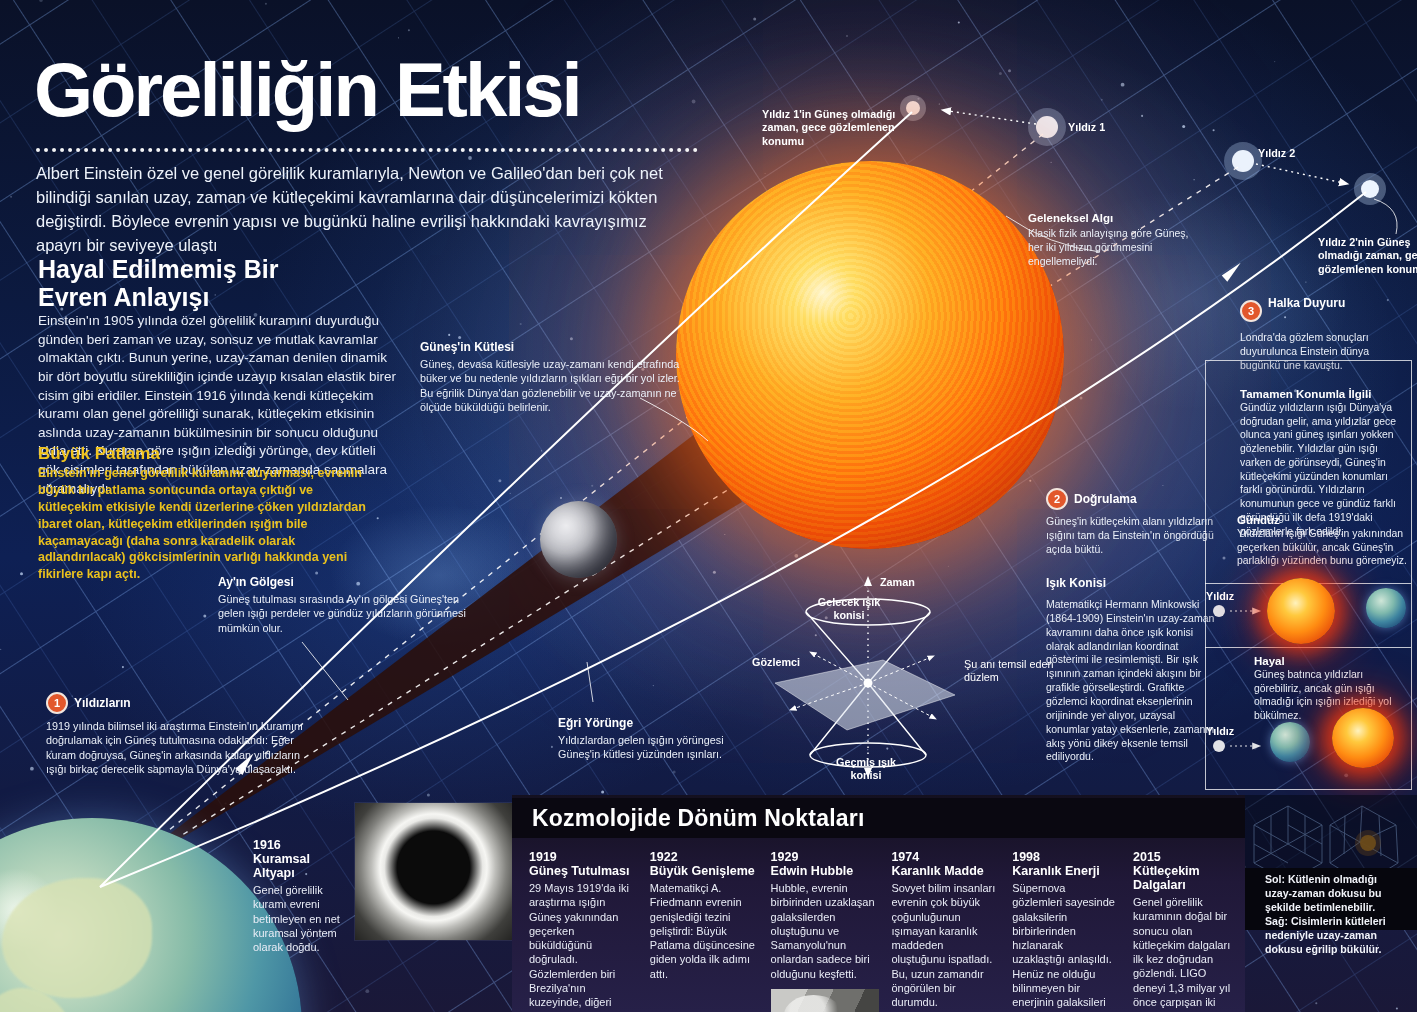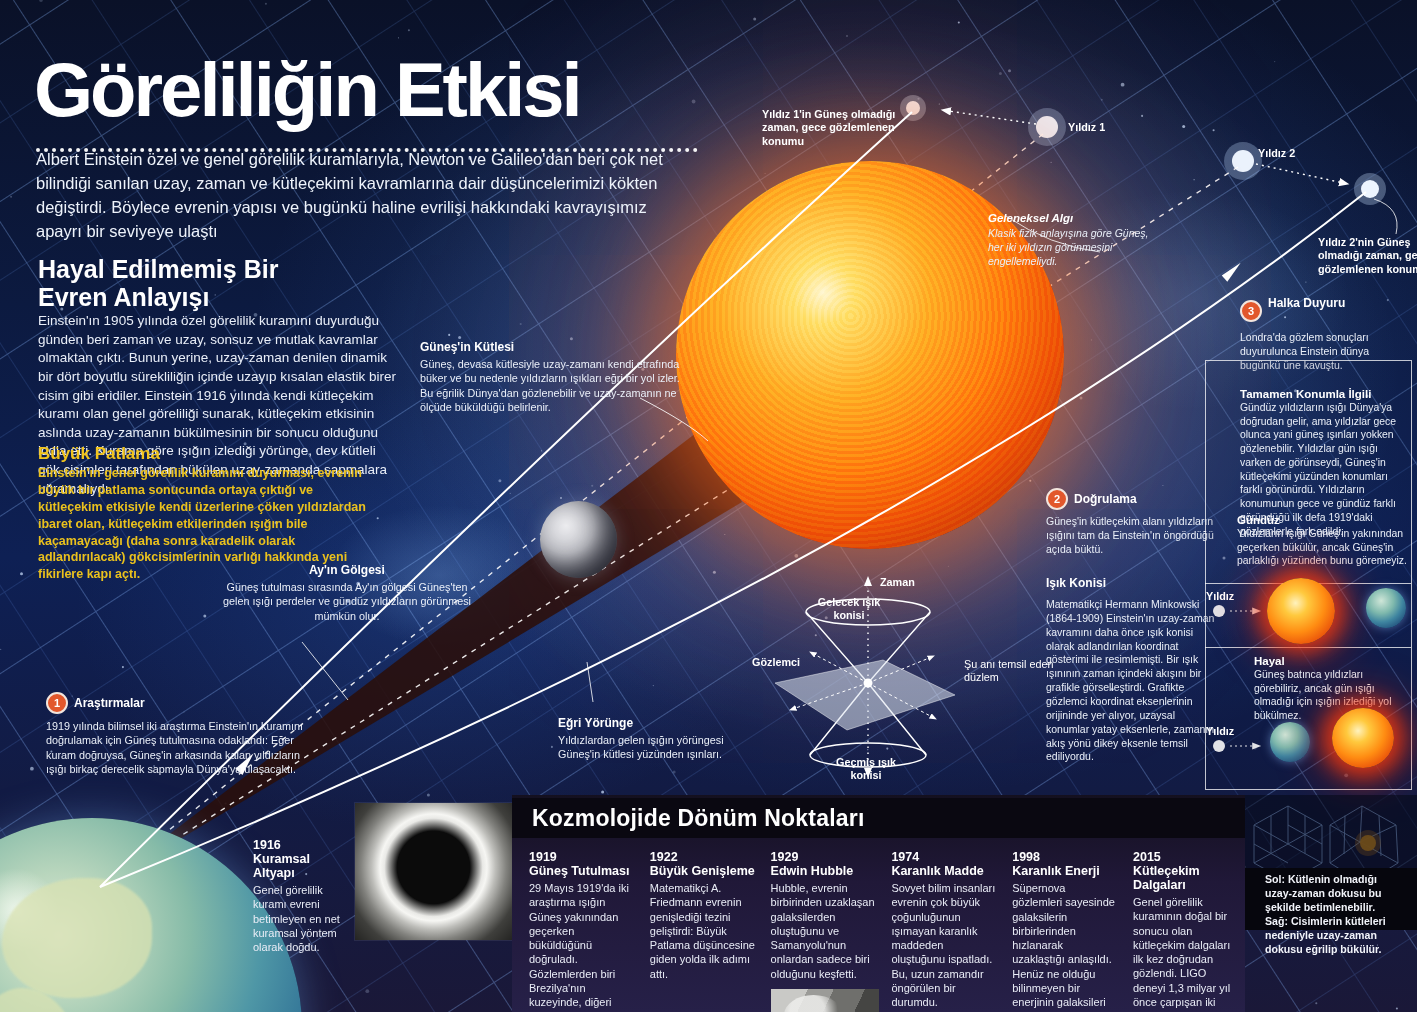--- a/index.html
+++ b/index.html
@@ -305,53 +305,53 @@
     <g stroke="#9cc2ff" stroke-width=".9" fill="none" opacity=".9">
       <path d="M1362,806 L1396,825 L1398,863 L1364,884 L1330,863 L1330,825 Z"></path>
       <path d="M1362,806 L1360,842 M1360,842 L1398,863 M1360,842 L1330,863 M1330,825 L1360,842 M1396,825 L1360,842 M1345,815.5 L1344,854 M1379,815.5 L1381,856"></path>
       <circle cx="1368" cy="843" r="8" fill="#ffb020" stroke="none" opacity=".95"></circle>
       <circle cx="1368" cy="843" r="13" fill="rgba(255,160,30,.35)" stroke="none"></circle>
     </g>
   </svg>
 
   <div class="abs title" style="left:34px;top:52px;width:680px;">Göreliliğin Etkisi</div>
   <div class="abs dotrule" style="left:36px;top:148px;width:662px;"></div>
-  <div class="abs intro" style="left:36px;top:148px;width:648px;">Albert Einstein özel ve genel görelilik kuramlarıyla, Newton ve Galileo'dan beri çok net bilindiği sanılan uzay, zaman ve kütleçekimi kavramlarına dair düşüncelerimizi kökten değiştirdi. Böylece evrenin yapısı ve bugünkü haline evrilişi hakkındaki kavrayışımız apayrı bir seviyeye ulaştı</div>
+  <div class="abs intro" style="left:36px;top:162px;width:648px;">Albert Einstein özel ve genel görelilik kuramlarıyla, Newton ve Galileo'dan beri çok net bilindiği sanılan uzay, zaman ve kütleçekimi kavramlarına dair düşüncelerimizi kökten değiştirdi. Böylece evrenin yapısı ve bugünkü haline evrilişi hakkındaki kavrayışımız apayrı bir seviyeye ulaştı</div>
 
   <div class="abs h-big" style="left:38px;top:255px;width:270px;">Hayal Edilmemiş Bir Evren Anlayışı</div>
   <div class="abs p-big" style="left:38px;top:312px;width:362px;">Einstein'ın 1905 yılında özel görelilik kuramını duyurduğu günden beri zaman ve uzay, sonsuz ve mutlak kavramlar olmaktan çıktı. Bunun yerine, uzay-zaman denilen dinamik bir dört boyutlu sürekliliğin içinde uzayıp kısalan elastik birer cisim gibi eridiler. Einstein 1916 yılında kendi kütleçekim kuramı olan genel göreliliği sunarak, kütleçekim etkisinin aslında uzay-zamanın bükülmesinin bir sonucu olduğunu iddia etti. Kurama göre ışığın izlediği yörünge, dev kütleli gök cisimleri tarafından bükülen uzay-zamanda sapmalara uğramalıydı.</div>
   <div class="abs h-yel" style="left:38px;top:444px;">Büyük Patlama</div>
   <div class="abs p-yel" style="left:38px;top:465px;width:334px;">Einstein'ın genel görelilik kuramını duyurması, evrenin büyük bir patlama sonucunda ortaya çıktığı ve kütleçekim etkisiyle kendi üzerlerine çöken yıldızlardan ibaret olan, kütleçekim etkilerinden ışığın bile kaçamayacağı (daha sonra karadelik olarak adlandırılacak) gökcisimlerinin varlığı hakkında yeni fikirlere kapı açtı.</div>
 
   <div class="abs" style="left:420px;top:340px;width:262px;">
     <div class="co-h">Güneş'in Kütlesi</div>
     <div class="co-b">Güneş, devasa kütlesiyle uzay-zamanı kendi etrafında büker ve bu nedenle yıldızların ışıkları eğri bir yol izler. Bu eğrilik Dünya'dan gözlenebilir ve uzay-zamanın ne ölçüde büküldüğü belirlenir.</div>
   </div>
-  <div class="abs" style="left:218px;top:563px;width:258px;text-align:center;">
+  <div class="abs" style="left:218px;top:575px;width:258px;">
     <div class="co-h">Ay'ın Gölgesi</div>
     <div class="co-b">Güneş tutulması sırasında Ay'ın gölgesi Güneş'ten gelen ışığı perdeler ve gündüz yıldızların görünmesi mümkün olur.</div>
   </div>
   <div class="abs" style="left:46px;top:692px;width:258px;">
     <div class="badge-row">
       <span class="badge">1</span>
-      <span class="co-h" style="margin-bottom:0;">Araştırmalar</span>
+      <span class="co-h" style="margin-bottom:0;">Yıldızların</span>
     </div>
     <div class="co-b">1919 yılında bilimsel iki araştırma Einstein'ın kuramını doğrulamak için Güneş tutulmasına odaklandı: Eğer kuram doğruysa, Güneş'in arkasında kalan yıldızların ışığı birkaç derecelik sapmayla Dünya'ya ulaşacaktı.</div>
   </div>
   <div class="abs" style="left:558px;top:716px;width:190px;">
     <div class="co-h">Eğri Yörünge</div>
     <div class="co-b">Yıldızlardan gelen ışığın yörüngesi Güneş'in kütlesi yüzünden ışınları.</div>
   </div>
 
   <div class="abs lbl" style="left:762px;top:108px;width:155px;">Yıldız 1'in Güneş olmadığı zaman, gece gözlemlenen konumu</div>
   <div class="abs lbl" style="left:1068px;top:121px;">Yıldız 1</div>
   <div class="abs lbl" style="left:1258px;top:147px;">Yıldız 2</div>
   <div class="abs lbl" style="left:1318px;top:236px;width:138px;">Yıldız 2'nin Güneş olmadığı zaman, gece gözlemlenen konumu</div>
 
-  <div class="abs" style="left:988px;top:212px;width:178px;font-style:italic;">
+  <div class="abs" style="left:1028px;top:212px;width:178px;">
     <div class="co-h" style="font-size:11.5px;">Geleneksel Algı</div>
     <div class="co-b" style="font-size:10.5px;">Klasik fizik anlayışına göre Güneş, her iki yıldızın görünmesini engellemeliydi.</div>
   </div>
 
   <div class="abs" style="left:1240px;top:296px;width:160px;">
     <div class="badge-row">
       <span class="badge">3</span>
       <span class="co-h" style="margin-bottom:16px;">Halka Duyuru</span>
     </div>
     <div class="co-b" style="font-size:10.5px;">Londra'da gözlem sonuçları duyurulunca Einstein dünya bugünkü üne kavuştu.</div>

